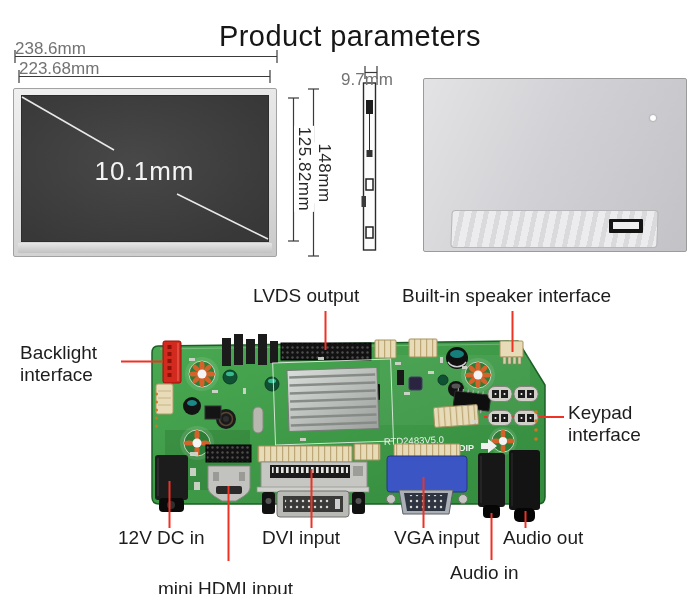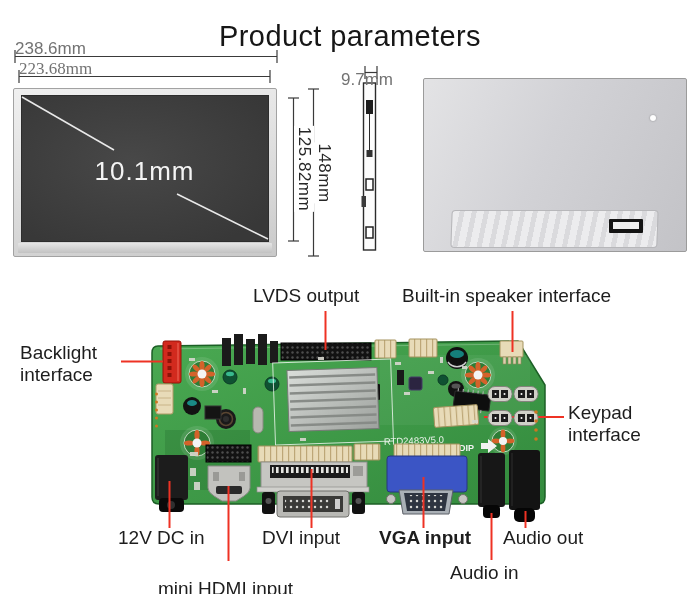--- a/index.html
+++ b/index.html
@@ -405,27 +405,27 @@
     <line x1="169.5" y1="481" x2="169.5" y2="528"></line>
     <line x1="228.5" y1="486" x2="228.5" y2="561"></line>
     <line x1="311.5" y1="469" x2="311.5" y2="528"></line>
     <line x1="423.5" y1="477" x2="423.5" y2="528"></line>
     <line x1="491.5" y1="513" x2="491.5" y2="560"></line>
     <line x1="525.5" y1="511" x2="525.5" y2="528"></line>
   </g>
 </svg>
 
 <div class="abs dim lbl" style="left:15px;width:262px;top:39px;">238.6mm</div>
-<div class="abs dim lbl" style="left:19px;width:251px;top:59px;font-family:Liberation Serif, serif;">223.68mm</div>
+<div class="abs dim lbl" style="left:19px;width:251px;top:59px;">223.68mm</div>
 <div class="abs vdim lbl" style="left:294px;top:169px;">125.82mm</div>
 <div class="abs vdim lbl" style="left:314px;top:173px;">148mm</div>
 <div class="abs dim lbl" style="left:341px;width:56px;top:45px;margin-top:25px;">9.7mm</div>
 
 <div class="abs callout lbl" style="left:253px;top:285px;">LVDS output</div>
 <div class="abs callout lbl" style="left:402px;top:285px;">Built-in speaker interface</div>
 <div class="abs callout lbl" style="left:20px;top:342px;width:112px;">Backlight interface</div>
 <div class="abs callout lbl" style="left:568px;top:402px;width:95px;">Keypad interface</div>
 <div class="abs callout lbl" style="left:118px;top:527px;">12V DC in</div>
 <div class="abs callout lbl" style="left:262px;top:527px;">DVI input</div>
-<div class="abs callout lbl" style="left:379px;top:527px;font-weight:bold;">VGA input</div>
+<div class="abs callout lbl" style="left:394px;top:527px;">VGA input</div>
 <div class="abs callout lbl" style="left:503px;top:527px;">Audio out</div>
 <div class="abs callout lbl" style="left:158px;top:562px;margin-top:16px;">mini HDMI input</div>
 <div class="abs callout lbl" style="left:450px;top:562px;">Audio in</div>
 
 </body></html>

